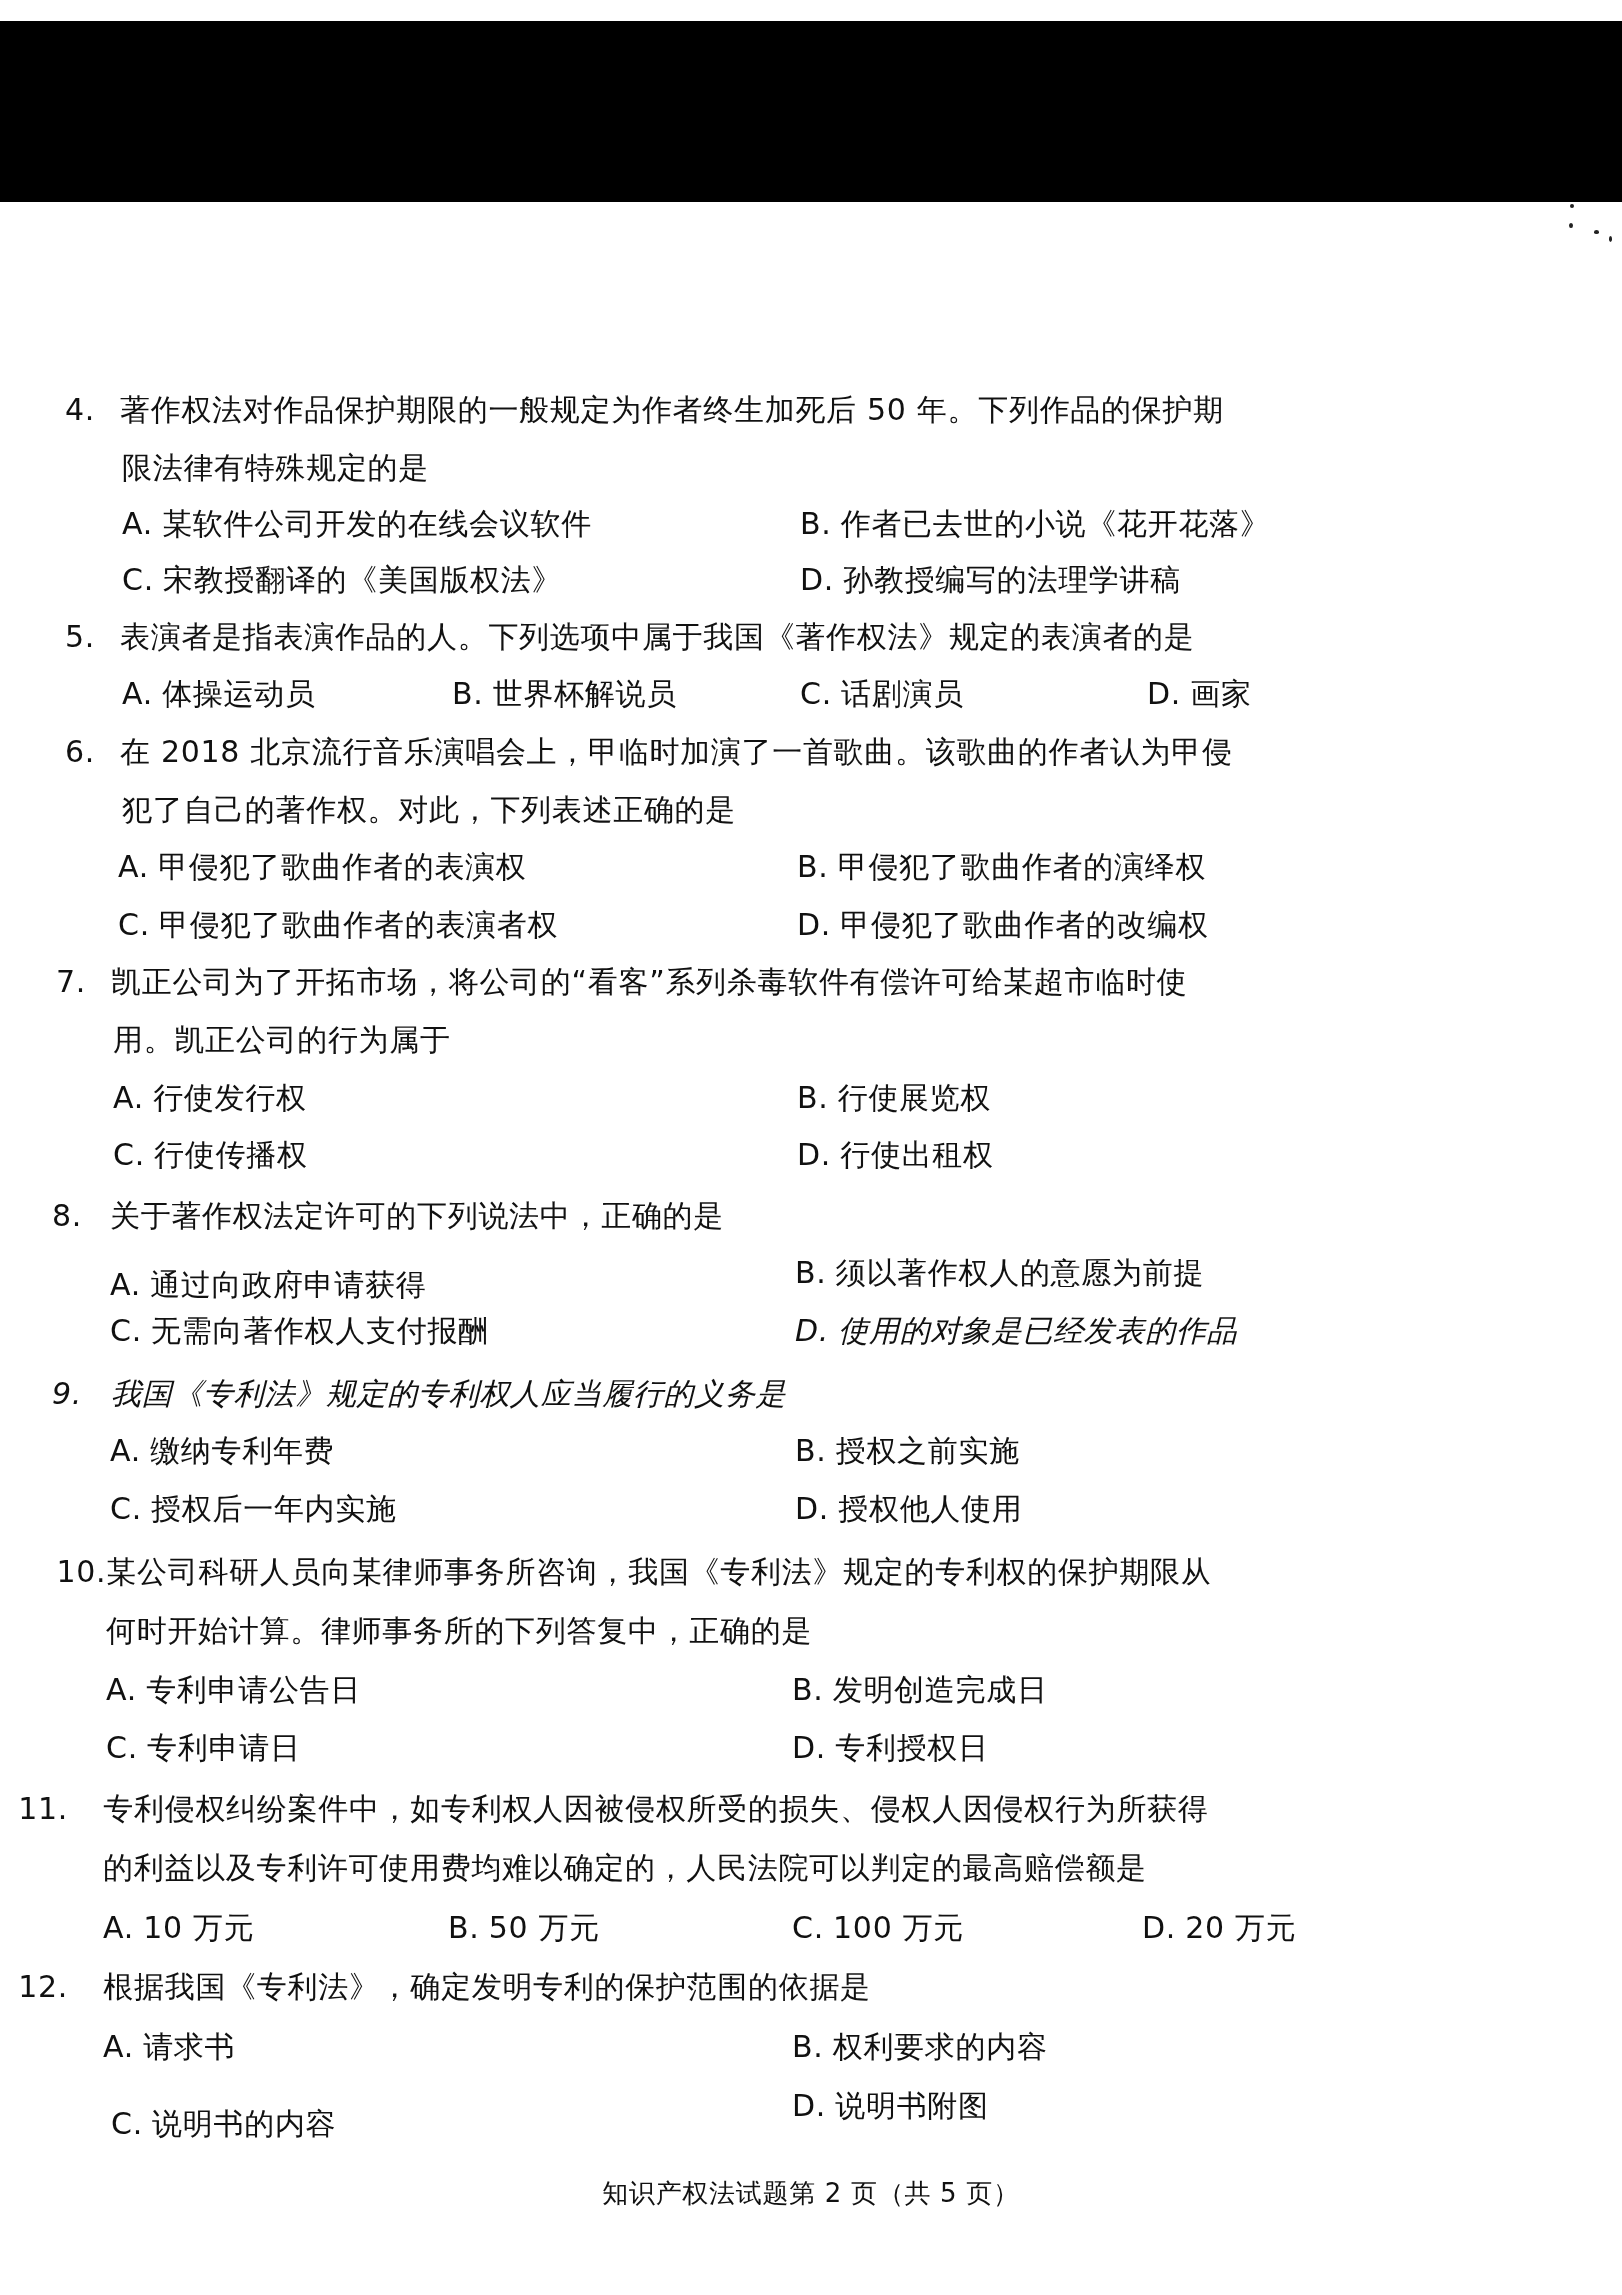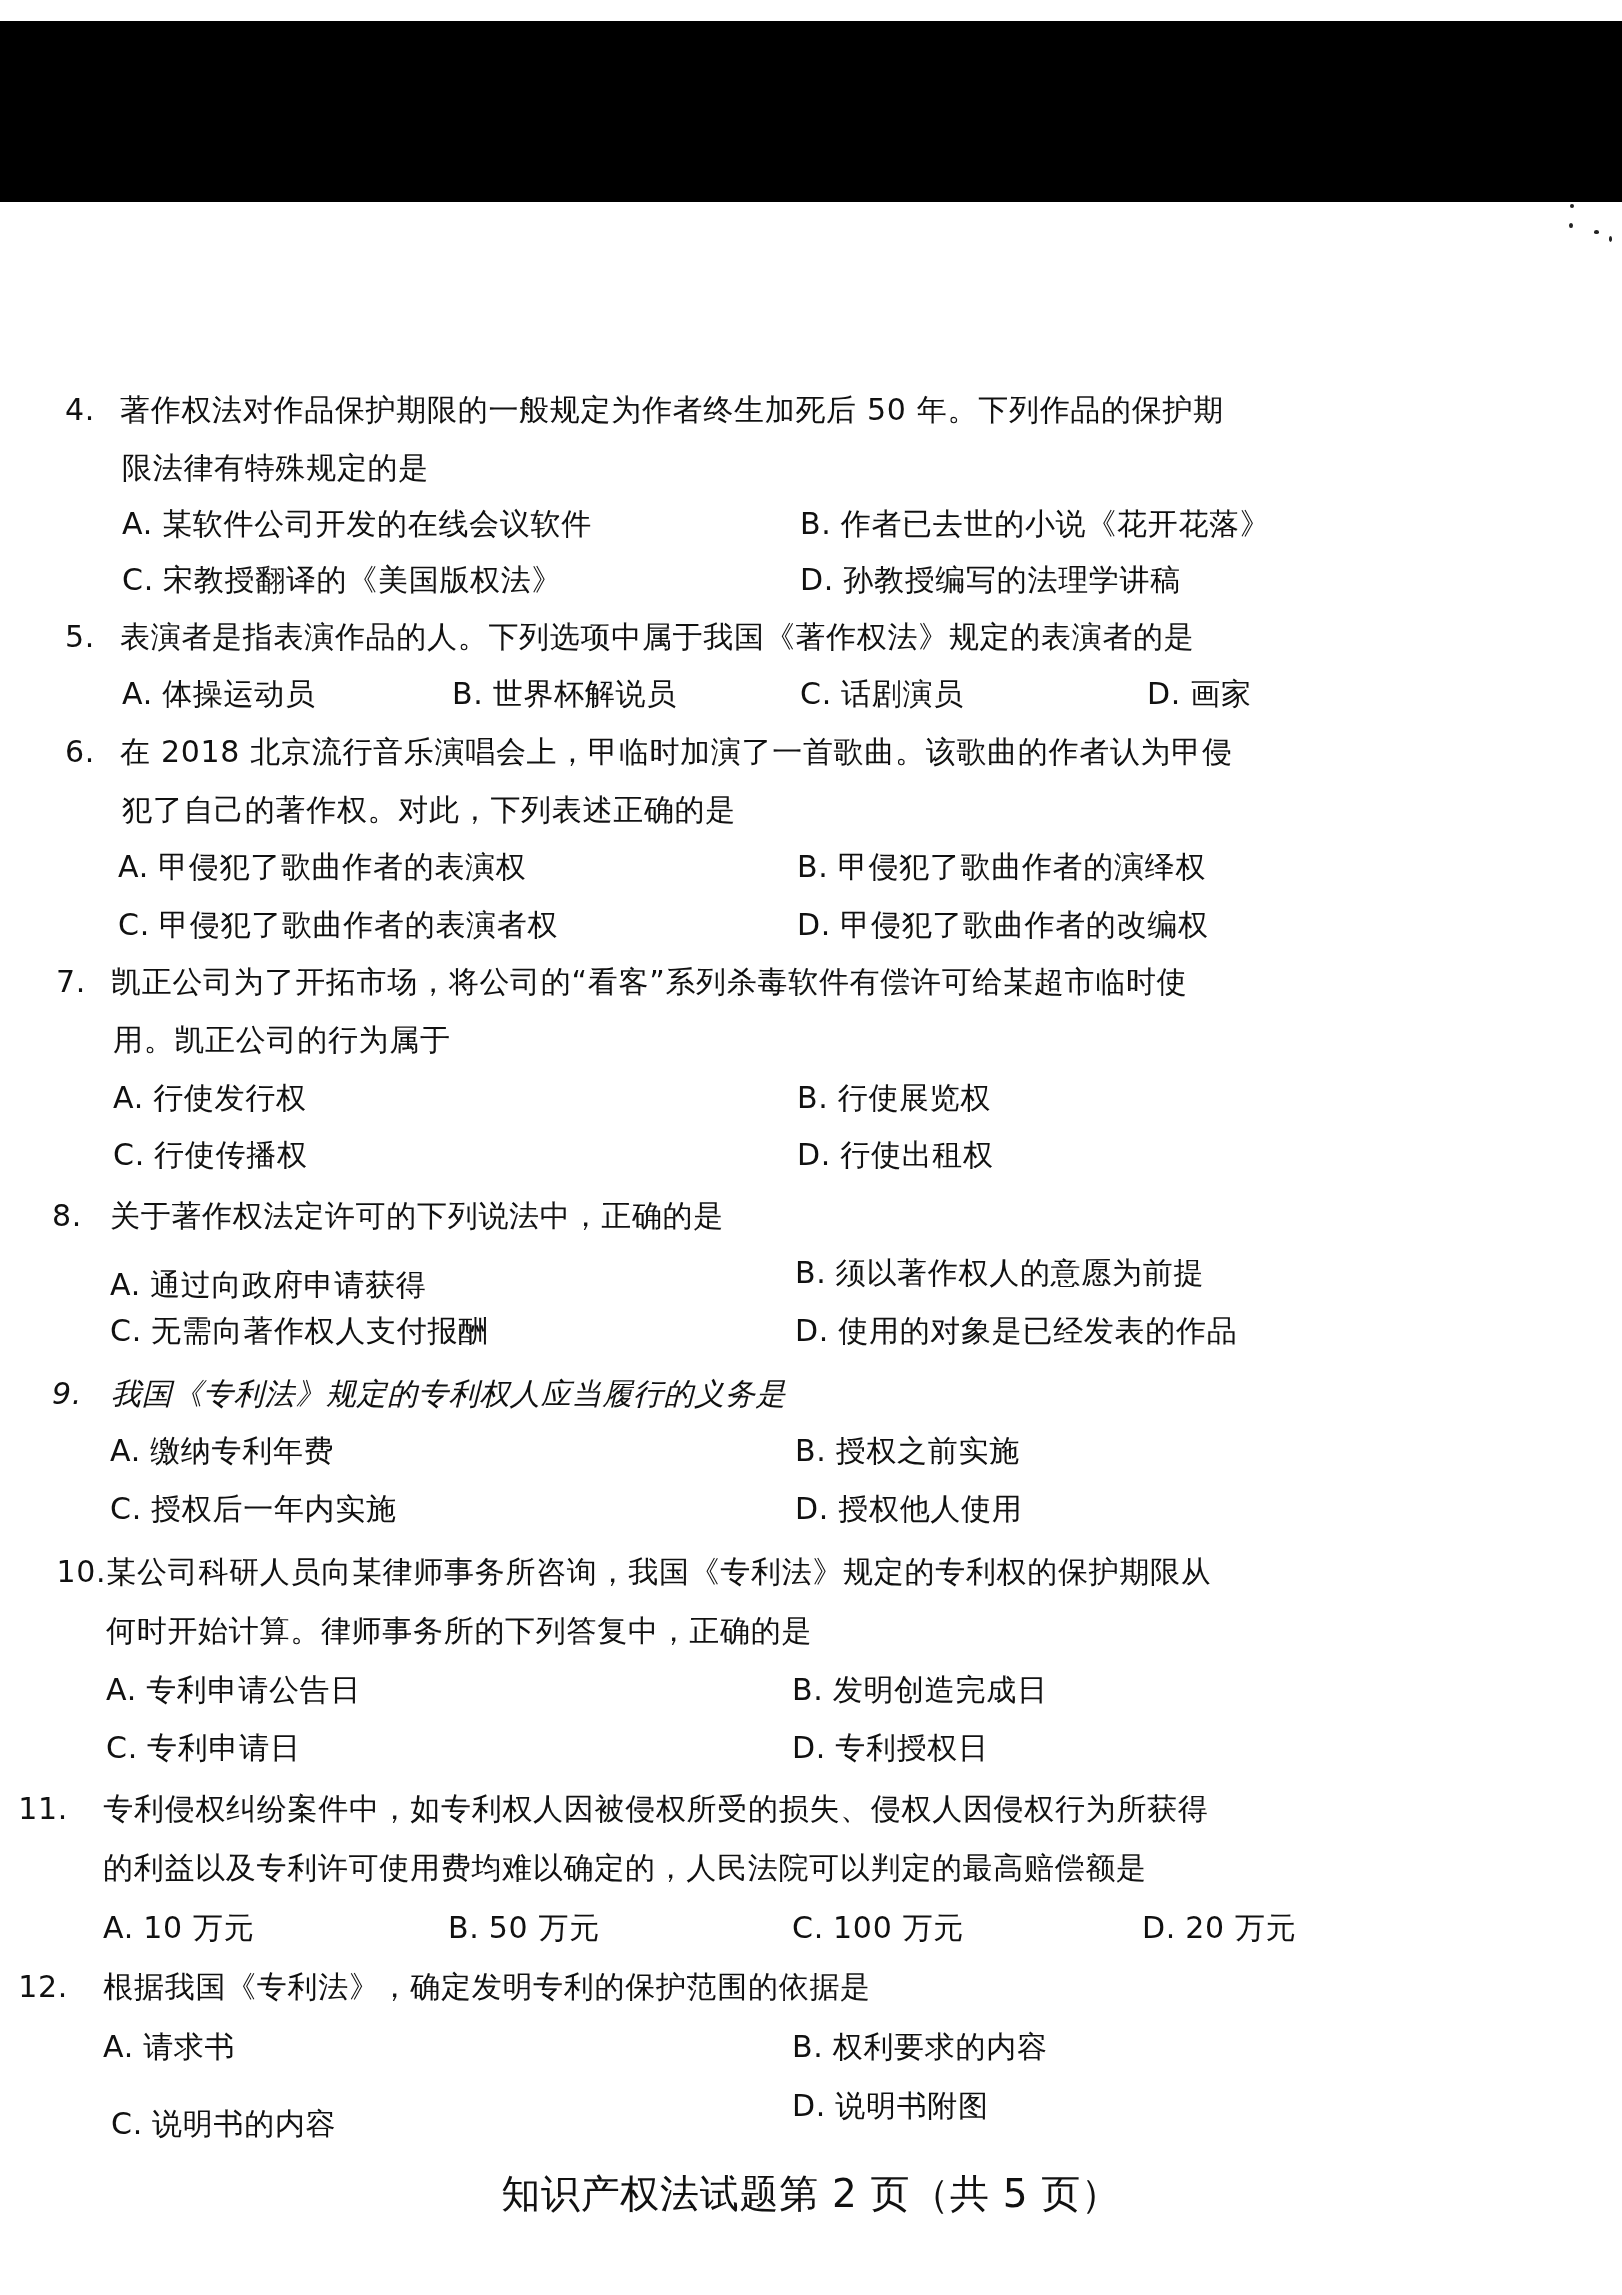--- a/index.html
+++ b/index.html
@@ -26,21 +26,21 @@
     white-space: nowrap;
     letter-spacing: 0.7px;
   }
   .num { display: inline-block; }
   .opt-label { display: inline-block; margin-right: 9.2px; }
   .footer {
     position: absolute;
     top: 2174px;
     left: 0; width: 1622px;
     text-align: center;
-    font-size: 39px;
+    font-size: 26px;
     line-height: 39px;
     letter-spacing: 0.7px;
   }
 </style>
 </head>
 <body>
 
 <div class="redaction"></div>
 <div class="speck" style="left:1570px;top:204px;width:3.9px;height:3.9px;"></div>
 <div class="speck" style="left:1569px;top:223px;width:3.9px;height:5.2px;"></div>
@@ -80,21 +80,21 @@
   <div class="line" style="left:797px;top:1078px;"><span class="opt-label">B.</span><span>行使展览权</span></div>
   <div class="line" style="left:113px;top:1135px;"><span class="opt-label">C.</span><span>行使传播权</span></div>
   <div class="line" style="left:797px;top:1135px;"><span class="opt-label">D.</span><span>行使出租权</span></div>
 </div>
 
 <div>
   <div class="line" style="left:52px;top:1196px;"><span class="num" style="width:58px">8.</span><span>关于著作权法定许可的下列说法中，正确的是</span></div>
   <div class="line" style="left:110px;top:1253px;margin-top:12px;"><span class="opt-label">A.</span><span>通过向政府申请获得</span></div>
   <div class="line" style="left:795px;top:1253px;"><span class="opt-label">B.</span><span>须以著作权人的意愿为前提</span></div>
   <div class="line" style="left:110px;top:1311px;"><span class="opt-label">C.</span><span>无需向著作权人支付报酬</span></div>
-  <div class="line" style="left:795px;top:1311px;"><span class="opt-label">D.</span><span>使用的对象是已经发表的作品</span></div>
+  <div class="line" style="left:795px;top:1311px;font-style:italic;"><span class="opt-label">D.</span><span>使用的对象是已经发表的作品</span></div>
 </div>
 
 <div>
   <div class="line" style="left:52px;top:1374px;font-style:italic;"><span class="num" style="width:59px">9.</span><span>我国《专利法》规定的专利权人应当履行的义务是</span></div>
   <div class="line" style="left:110px;top:1431px;"><span class="opt-label">A.</span><span>缴纳专利年费</span></div>
   <div class="line" style="left:795px;top:1431px;"><span class="opt-label">B.</span><span>授权之前实施</span></div>
   <div class="line" style="left:110px;top:1489px;"><span class="opt-label">C.</span><span>授权后一年内实施</span></div>
   <div class="line" style="left:795px;top:1489px;"><span class="opt-label">D.</span><span>授权他人使用</span></div>
 </div>
 

